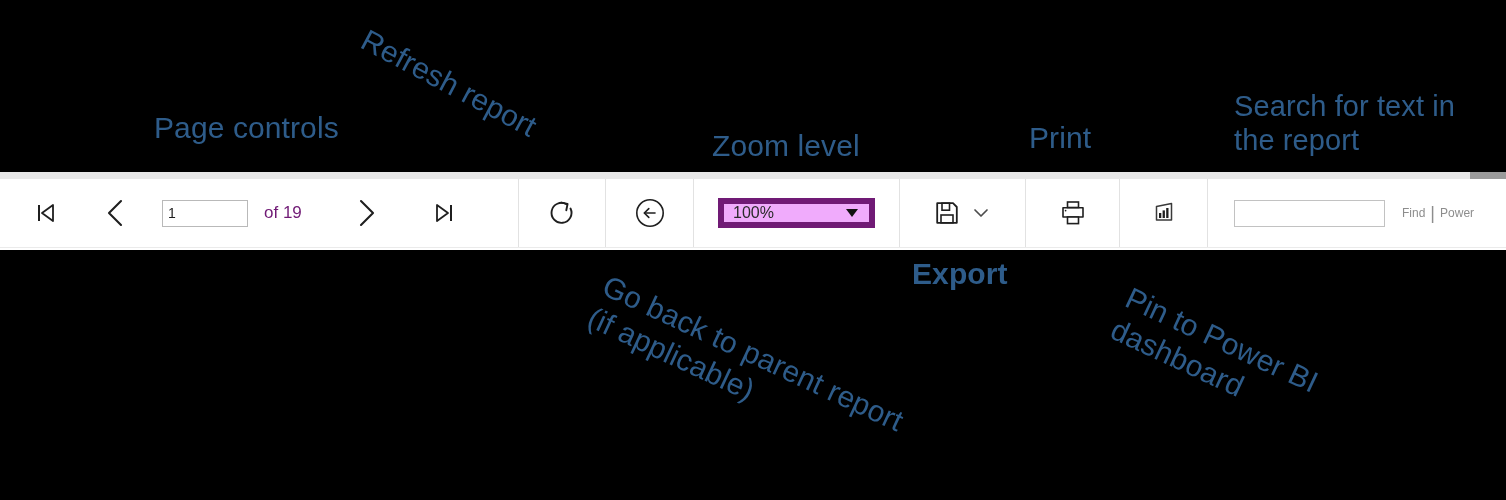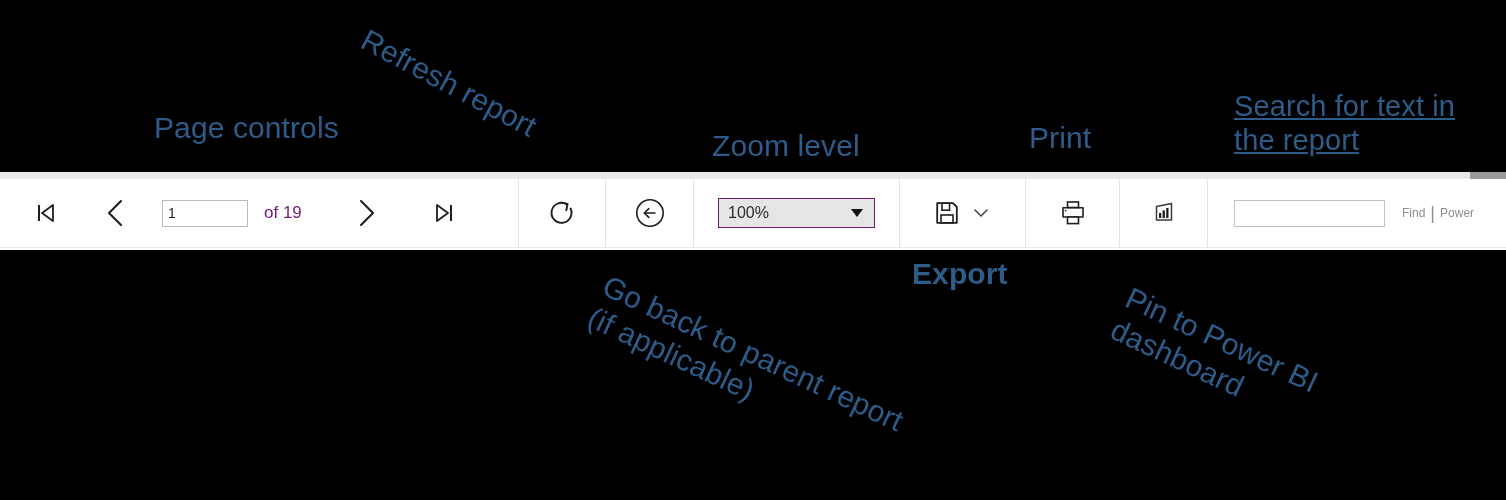--- a/index.html
+++ b/index.html
@@ -104,22 +104,22 @@
     margin-left: 16px;
     font-family: "Liberation Sans", sans-serif;
     white-space: pre;
   }
 
   
   .zoom-select {
     position: relative;
     width: 157px;
     height: 30px;
-    border: 1px solid #701a75;
-    background: #e5e5e5;
+    border: 6px solid #701a75;
+    background: #f0abfc;
     box-sizing: border-box;
     display: flex;
     align-items: center;
     cursor: pointer;
   }
   .zoom-value {
     font-size: 16px;
     color: #2b2b2b;
     padding-left: 9px;
     font-family: "Liberation Sans", sans-serif;
@@ -166,21 +166,21 @@
 <div id="stage">
 
   <div class="annot" style="left:154px; top:110px; font-size:30px;">Page controls</div>
 
   <div class="annot" style="left:372px; top:22px; font-size:30px; transform:rotate(28deg); transform-origin:left top;">Refresh report</div>
 
   <div class="annot" style="left:712px; top:128px; font-size:30px;text-align:center;">Zoom level</div>
 
   <div class="annot" style="left:1029px; top:120px; font-size:30px;">Print</div>
 
-  <div class="annot" style="left:1234px; top:89px; font-size:29px;text-decoration:underline;">Search for text in
+  <div class="annot" style="left:1234px; top:89px; font-size:29px;">Search for text in
 the report</div>
 
   <div id="toolbar-wrap">
 
     <div id="scrollbar-track">
       <div id="scrollbar-thumb"></div>
     </div>
 
     <div id="toolbar">
 

